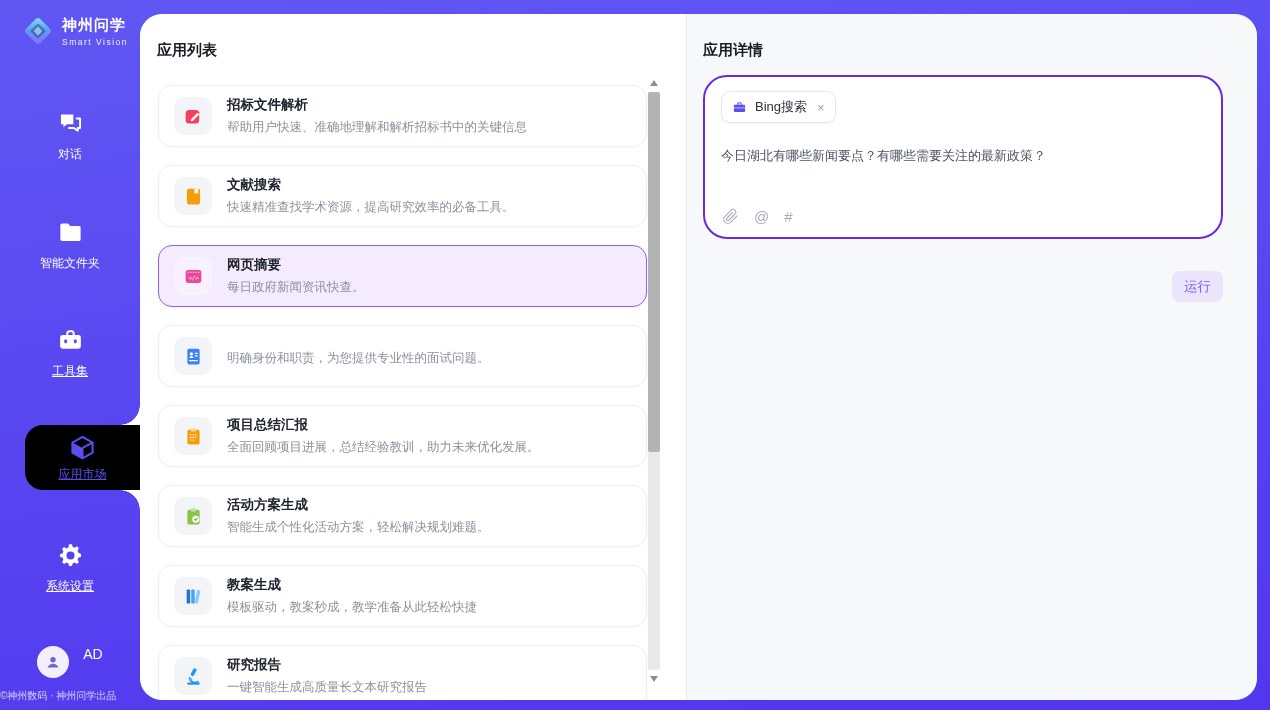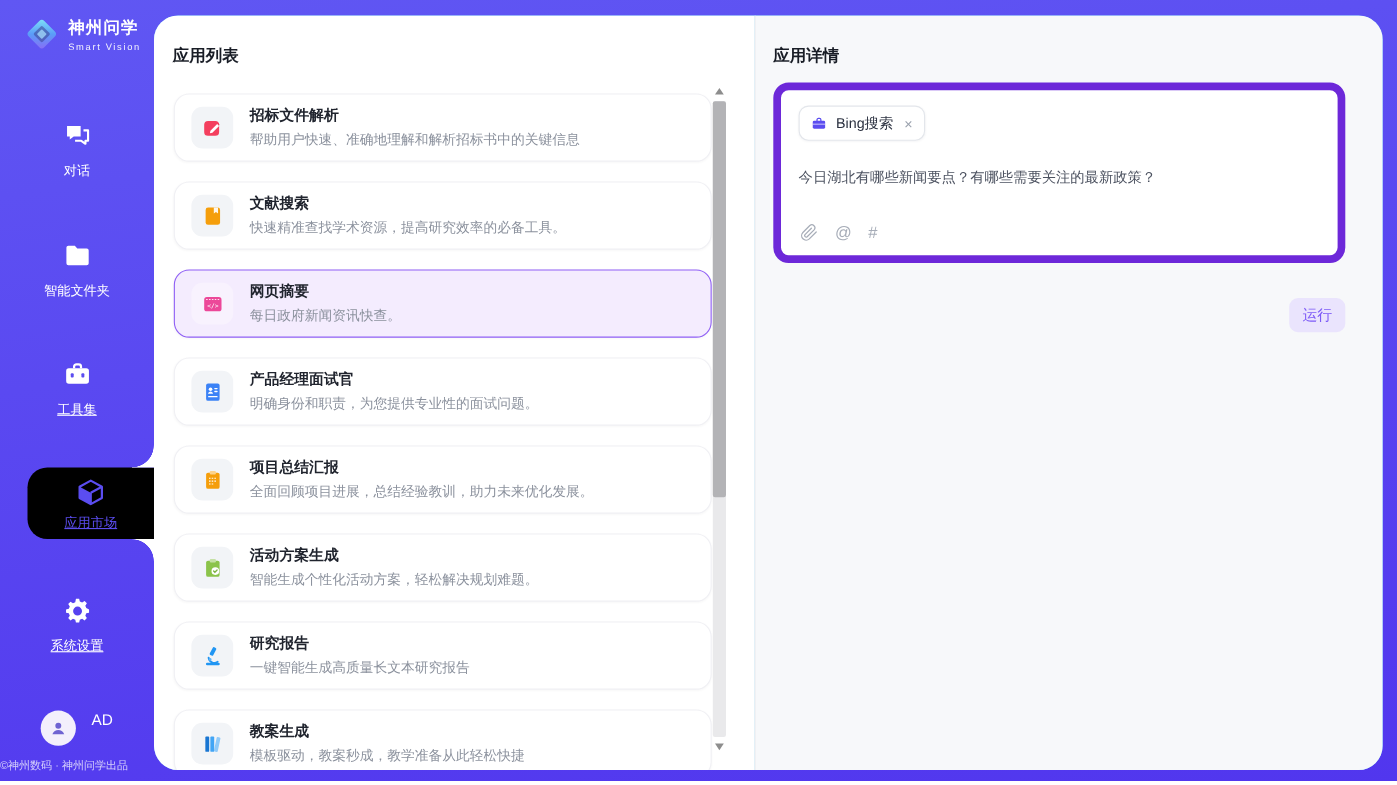--- a/index.html
+++ b/index.html
@@ -70,21 +70,21 @@
   .sb-arrow { width:0; height:0; margin:0 auto; }
   .sb-arrow.up { border-left:4px solid transparent; border-right:4px solid transparent; border-bottom:6px solid #8d8d8d; }
   .sb-arrow.down { border-left:4px solid transparent; border-right:4px solid transparent; border-top:6px solid #8d8d8d; margin-top:6px; }
   .sb-track { height:578px; background:#e9e9eb; margin-top:6px; border-radius:2px; }
   .sb-thumb { width:100%; height:360px; background:#b3b3b6; border-radius:2px; }
 
   
   .detail-panel { flex:1; background:#f7f8fa; border-left:1px solid #ededf0; position:relative; }
   .detail-panel .panel-title { margin:27px 0 0 16px; }
   .detail-card { margin:15px 34px 0 16px; height:164px; background:#fff;
-    border:7px solid #6d28d9; border-radius:14px; position:relative; padding:14px 16px; }
+    border:2px solid #6d28d9; border-radius:24px; position:relative; padding:14px 16px; }
   .tool-tag { display:inline-flex; align-items:center; gap:8px; padding:6px 10px;
     border:1px solid #e3e6eb; border-radius:9px; background:#fff; box-shadow:0 1px 2px rgba(20,24,40,.04); cursor:default; }
   .tool-tag svg { width:15px; height:15px; }
   .tag-label { font-size:13px; color:#2b3140; }
   .tag-close { font-size:13px; color:#9aa1ad; cursor:pointer; margin-left:2px; line-height:1; }
   .question-text { margin-top:24px; font-size:13px; color:#4c5260; }
   .input-toolbar { position:absolute; left:17px; bottom:12px; display:flex; align-items:center; gap:15px; }
   .input-toolbar svg { width:17px; height:17px; }
   .glyph-icon { font-size:15px; color:#a7adb8; cursor:pointer; }
   .run-button { position:absolute; right:34px; top:257px; min-width:50px; height:31px; padding:0 12px;
@@ -224,21 +224,20 @@
           <svg viewBox="0 0 24 24">
             <rect x="5" y="3" width="14" height="18" rx="2" fill="#3b82f6"></rect>
             <circle cx="9.6" cy="9" r="1.9" fill="#fff"></circle>
             <path d="M6.9 13.6c.6-1.5 1.7-2.3 2.7-2.3s2.1.8 2.7 2.3z" fill="#fff"></path>
             <rect x="13.4" y="7.6" width="3.6" height="1.4" rx="0.7" fill="#fff"></rect>
             <rect x="13.4" y="10.6" width="3.6" height="1.4" rx="0.7" fill="#fff"></rect>
             <rect x="7" y="16" width="10" height="1.4" rx="0.7" fill="#fff"></rect>
           </svg>
         </div>
         <div class="card-text">
-          <div class="card-title">产品经理面试官</div>
           <div class="card-desc">明确身份和职责，为您提供专业性的面试问题。</div>
         </div>
       </div>
 
       <div class="app-card">
         <div class="icon-tile">
           <svg viewBox="0 0 24 24">
             <rect x="5" y="4.2" width="14" height="16.8" rx="2" fill="#f59e0b"></rect>
             <rect x="8.8" y="2.6" width="6.4" height="3.6" rx="1.2" fill="#fcd38d"></rect>
             <line x1="8" y1="10" x2="16" y2="10" stroke="#fff" stroke-width="1.2" stroke-dasharray="1.6 1.2"></line>
@@ -263,43 +262,43 @@
         </div>
         <div class="card-text">
           <div class="card-title">活动方案生成</div>
           <div class="card-desc">智能生成个性化活动方案，轻松解决规划难题。</div>
         </div>
       </div>
 
       <div class="app-card">
         <div class="icon-tile">
           <svg viewBox="0 0 24 24">
+            <rect x="4.2" y="4" width="4" height="16" rx="1" fill="#1976d2"></rect>
+            <rect x="9.4" y="4" width="4" height="16" rx="1" fill="#42a5f5"></rect>
+            <rect x="14.6" y="4.6" width="4" height="15.4" rx="1" transform="rotate(12 16.6 12)" fill="#90caf9"></rect>
+          </svg>
+        </div>
+        <div class="card-text">
+          <div class="card-title">教案生成</div>
+          <div class="card-desc">模板驱动，教案秒成，教学准备从此轻松快捷</div>
+        </div>
+      </div>
+
+      <div class="app-card">
+        <div class="icon-tile">
+          <svg viewBox="0 0 24 24">
             <rect x="10.2" y="2.6" width="4" height="9" rx="1.2" transform="rotate(28 12.2 7)" fill="#2196f3"></rect>
             <path d="M7.6 13.5a6 6 0 0 0 9.4 4.4" fill="none" stroke="#2196f3" stroke-width="2" stroke-linecap="round"></path>
             <rect x="4.8" y="18.8" width="14.4" height="2.6" rx="1.3" fill="#2196f3"></rect>
             <circle cx="9.2" cy="15.4" r="1.4" fill="#64b5f6"></circle>
           </svg>
         </div>
         <div class="card-text">
           <div class="card-title">研究报告</div>
           <div class="card-desc">一键智能生成高质量长文本研究报告</div>
-        </div>
-      </div>
-
-      <div class="app-card">
-        <div class="icon-tile">
-          <svg viewBox="0 0 24 24">
-            <rect x="4.2" y="4" width="4" height="16" rx="1" fill="#1976d2"></rect>
-            <rect x="9.4" y="4" width="4" height="16" rx="1" fill="#42a5f5"></rect>
-            <rect x="14.6" y="4.6" width="4" height="15.4" rx="1" transform="rotate(12 16.6 12)" fill="#90caf9"></rect>
-          </svg>
-        </div>
-        <div class="card-text">
-          <div class="card-title">教案生成</div>
-          <div class="card-desc">模板驱动，教案秒成，教学准备从此轻松快捷</div>
         </div>
       </div>
 
     </div>
 
     <div class="scrollbar">
       <div class="sb-arrow up"></div>
       <div class="sb-track">
         <div class="sb-thumb"></div>
       </div>

